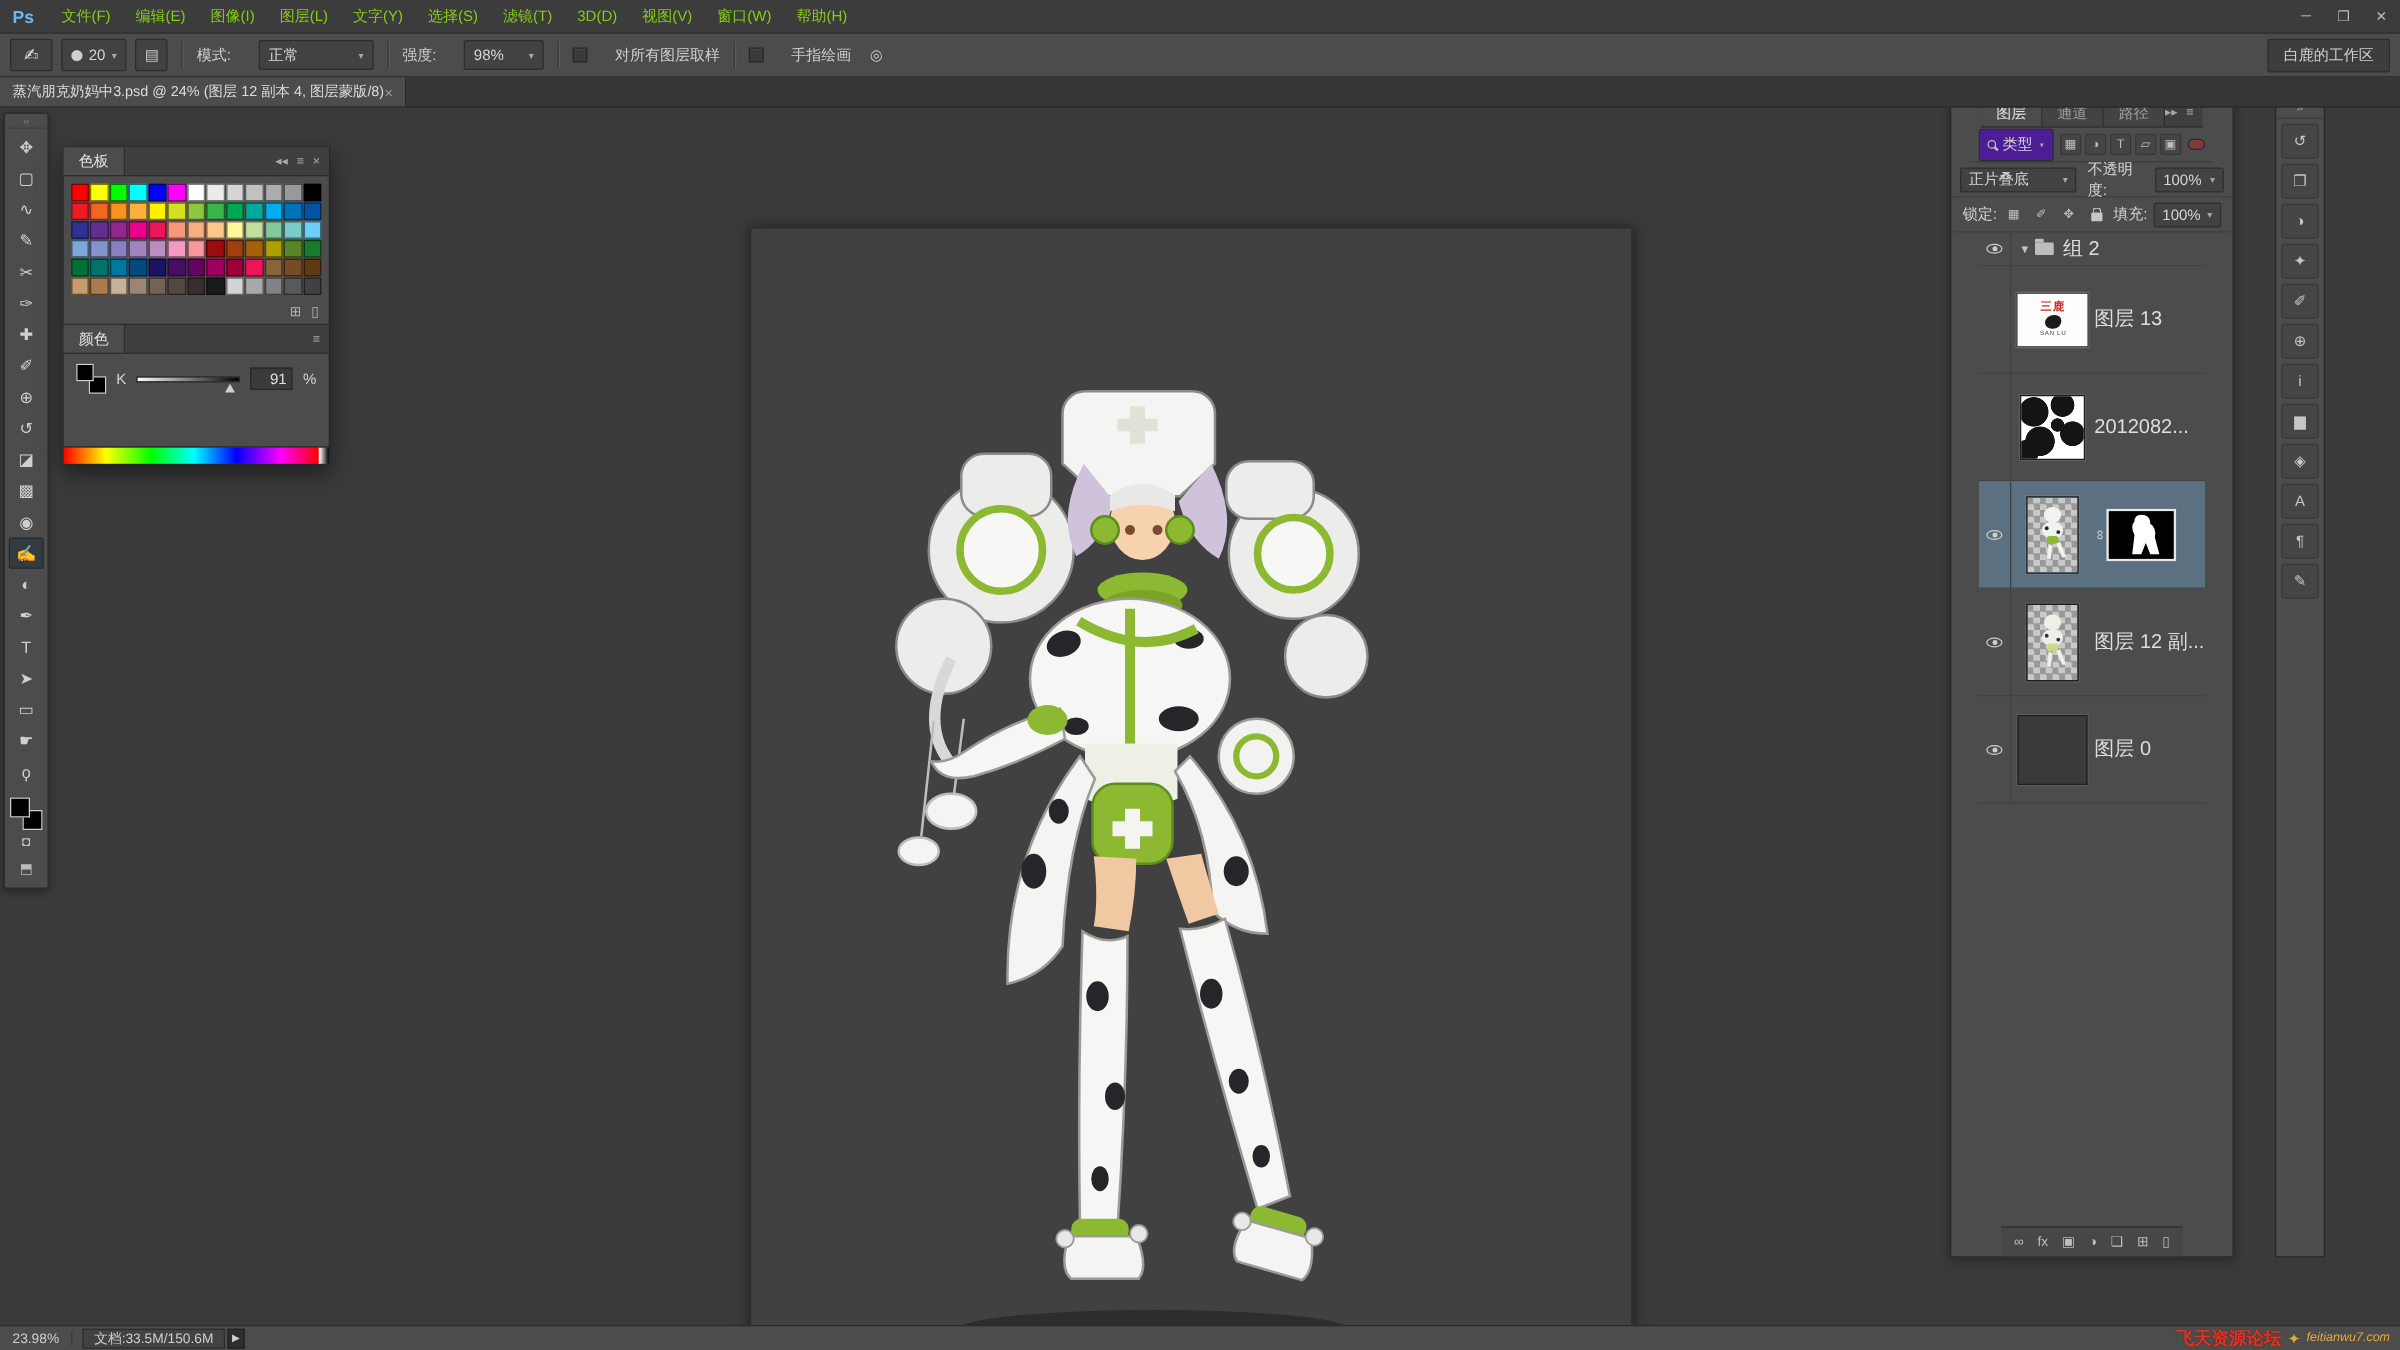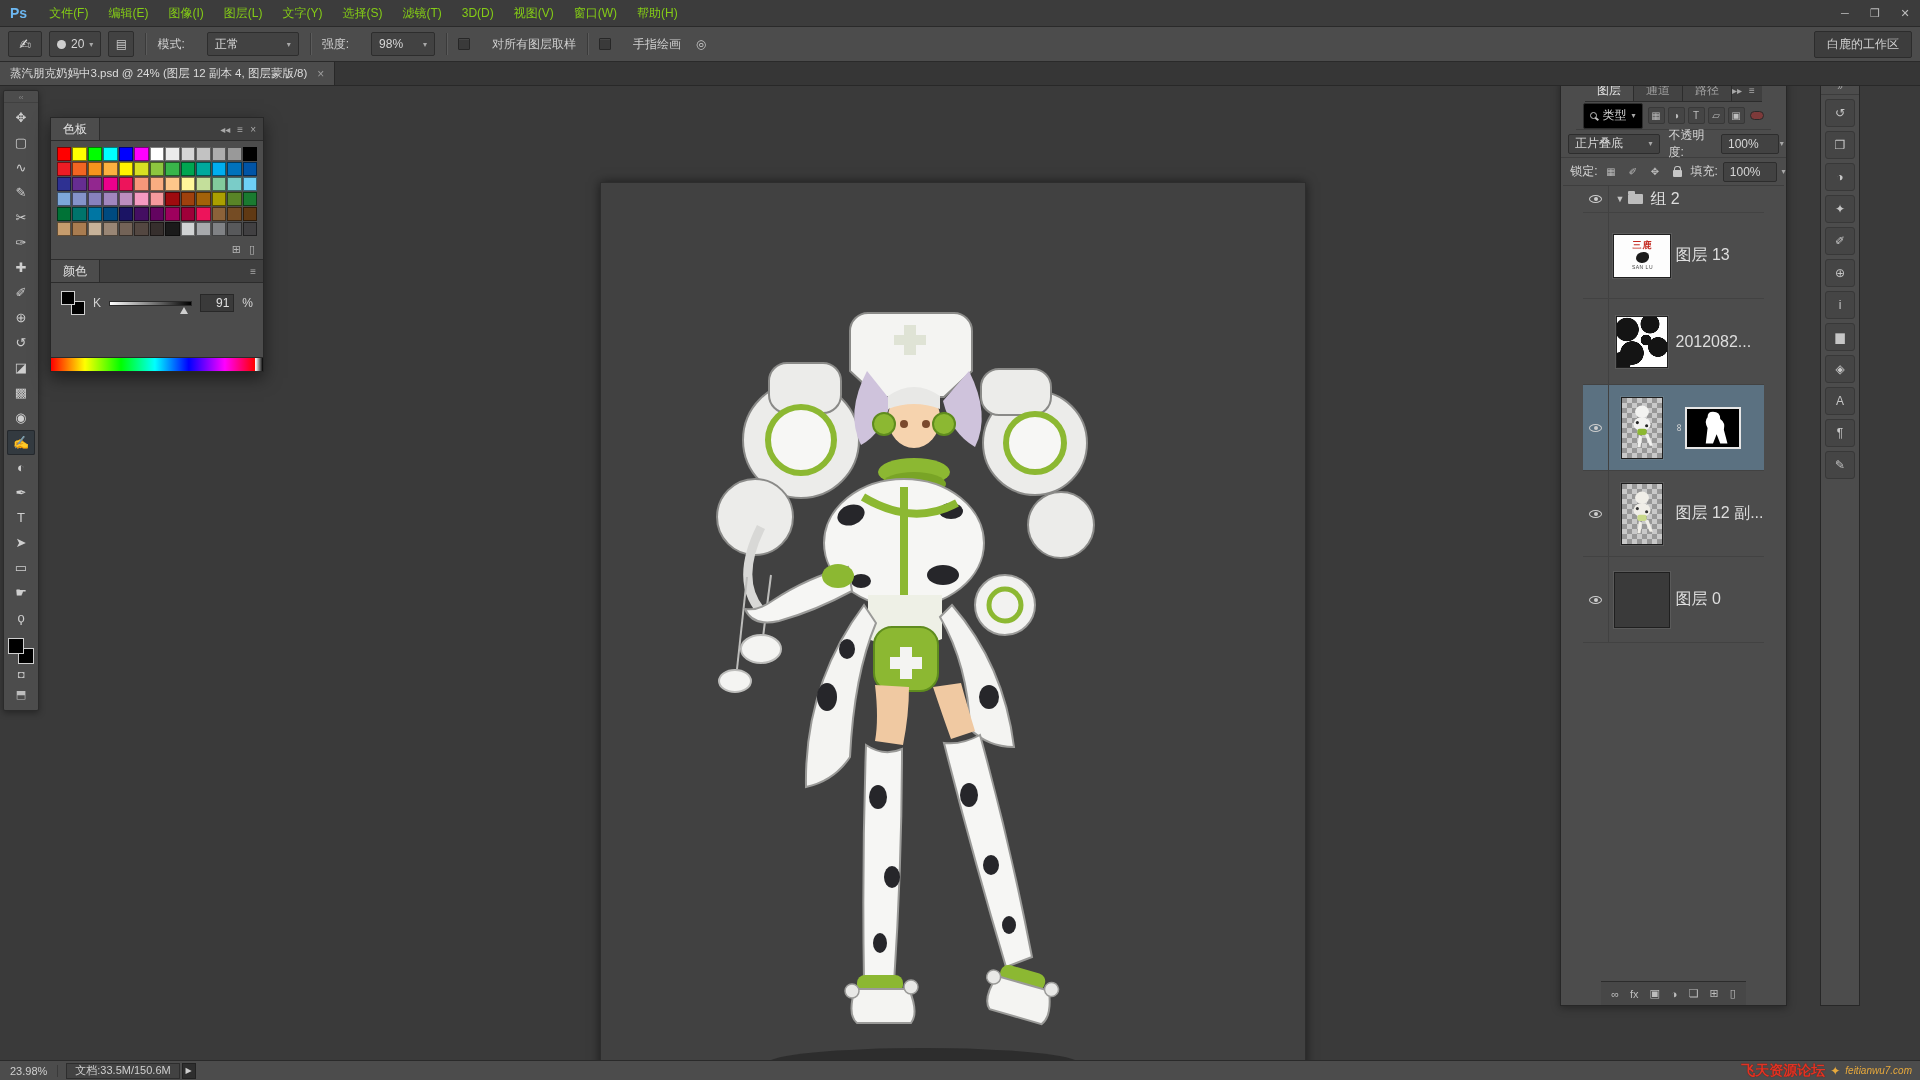--- a/index.html
+++ b/index.html
@@ -21,21 +21,21 @@
   .caret { font-size:8px; color:#a8a8a8; }
   .panelbtn { width:26px; height:26px; background:#424242; border:1px solid #2d2d2d; border-radius:2px; display:flex; align-items:center; justify-content:center; color:#c9c9c9; }
   .bar-sep { width:1px; height:22px; background:#3a3a3a; box-shadow:1px 0 0 #5b5b5b; margin:0 4px; }
   .olabel { color:#cfcfcf; }
   .select { display:flex; align-items:center; gap:8px; background:#424242; border:1px solid #2d2d2d; border-radius:2px; height:24px; padding:0 7px; min-width:60px; justify-content:space-between; }
   .checkbox { width:12px; height:12px; background:#3a3a3a; border:1px solid #272727; border-radius:1px; box-shadow:inset 0 1px 0 rgba(255,255,255,.07); }
   .optrow { display:flex; align-items:center; gap:22px; }
   .workspace-chip { margin-left:auto; background:#3d3d3d; border:1px solid #2c2c2c; border-radius:2px; padding:4px 12px; color:#cfcfcf; }
 
   .tabbar { position:absolute; left:0; top:62px; right:0; height:24px; background:#363636; border-bottom:1px solid #282828; display:flex; align-items:stretch; z-index:40; }
-  .doc-tab { display:flex; align-items:center; gap:10px; background:#4c4c4c; padding:0 10px; border-right:1px solid #282828; font-size:11.5px; color:#dcdcdc; max-width:560px; white-space:nowrap; }
+  .doc-tab { display:flex; align-items:center; gap:0; background:#4c4c4c; padding:0 10px; border-right:1px solid #282828; font-size:11.5px; color:#dcdcdc; max-width:560px; white-space:nowrap; }
   .tab-close { color:#9d9d9d; font-size:12px; }
 
   
   .pasteboard { position:absolute; left:0; top:86px; right:0; bottom:20px; background:#3a3a3a; }
   .document { position:absolute; left:600px; top:96px; width:706px; height:962px; background:#414141; border:1px solid #2d2d2d; box-shadow:0 0 10px rgba(0,0,0,.55); }
   .artwork { position:absolute; left:50px; top:92px; }
 
   
   .toolbar { position:absolute; left:3px; top:90px; width:36px; background:#4c4c4c; border:1px solid #2b2b2b; border-radius:2px; padding:2px 0 6px; display:flex; flex-direction:column; align-items:center; z-index:30; box-shadow:0 2px 6px rgba(0,0,0,.35); }
   .toolbar-grip { width:100%; height:10px; color:#8f8f8f; font-size:7px; text-align:center; line-height:9px; border-bottom:1px solid #404040; margin-bottom:2px; }
@@ -64,27 +64,27 @@
   .k-label { color:#d2d2d2; }
   .slider-track { flex:1; height:5px; background:linear-gradient(90deg,#ffffff,#000000); border:1px solid #2a2a2a; position:relative; }
   .slider-knob { position:absolute; top:5px; left:91%; width:0; height:0; border-left:4px solid transparent; border-right:4px solid transparent; border-bottom:7px solid #cfcfcf; transform:translateX(-4px); }
   .val-box { width:34px; height:18px; background:#3a3a3a; border:1px solid #282828; display:flex; align-items:center; justify-content:flex-end; padding:0 4px; color:#e0e0e0; }
   .color-spacer { height:36px; }
   .spectrum { height:14px; border-top:1px solid #2a2a2a; background:linear-gradient(90deg,#ff0000 0%,#ffff00 16%,#00ff00 33%,#00ffff 49%,#0000ff 65%,#ff00ff 82%,#ff0000 96%,#ffffff 96.5%,#000000 100%); }
 
   
   .layers-panel { position:absolute; left:1560px; top:78px; width:227px; height:928px; background:#4c4c4c; border:1px solid #272727; z-index:30; display:flex; flex-direction:column; box-shadow:0 2px 8px rgba(0,0,0,.35);align-items:center; }
   .frow { display:flex; align-items:center; gap:5px; padding:0 7px; height:28px; border-bottom:1px solid #3e3e3e; }
-  .type-select { display:flex; align-items:center; gap:5px; background:#000000; border:1px solid #2d2d2d; border-radius:2px; height:20px; padding:12px 6px; }
+  .type-select { display:flex; align-items:center; gap:5px; background:#4c1d95; border:1px solid #2d2d2d; border-radius:2px; height:20px; padding:12px 6px;font-family:Liberation Mono, monospace; }
   .mag { width:7px; height:7px; border:1.5px solid #bdbdbd; border-radius:50%; position:relative; }
   .mag::after { content:""; position:absolute; width:4px; height:1.5px; background:#bdbdbd; right:-3px; bottom:-1px; transform:rotate(40deg); }
   .f-ico { width:17px; height:17px; display:flex; align-items:center; justify-content:center; color:#bdbdbd; font-size:10px; background:#454545; border:1px solid #383838; border-radius:2px; }
   .f-toggle { margin-left:auto; width:14px; height:9px; border-radius:5px; background:#7e3a3a; border:1px solid #2a2a2a; }
   .blend-select { width:98px; height:20px; }
-  .small-select { display:flex; align-items:center; gap:21px; background:#424242; border:1px solid #2d2d2d; border-radius:2px; height:20px; padding:0 6px; justify-content:space-between; }
+  .small-select { display:flex; align-items:center; gap:5px; background:#424242; border:1px solid #2d2d2d; border-radius:2px; height:20px; padding:0 6px; justify-content:space-between; }
   .op-select { width:58px; }
   .lock-ico { width:17px; height:17px; display:flex; align-items:center; justify-content:center; color:#bdbdbd; font-size:10px; }
   .padlock { position:relative; width:9px; height:7px; background:#c6c6c6; border-radius:1px; margin-top:4px; }
   .padlock::before { content:""; position:absolute; top:-4px; left:1px; width:5px; height:5px; border:1.5px solid #c6c6c6; border-bottom:none; border-radius:3px 3px 0 0; }
 
   .layer-list { flex:1; overflow:hidden; position:relative; }
   .lrow { display:flex; align-items:center; height:86px; border-bottom:1px solid #424242; position:relative; }
   .lrow.group { height:27px; }
   .lrow.selected { background:#5b7181; }
   .eyewell { width:26px; align-self:stretch; border-right:1px solid #414141; display:flex; align-items:center; justify-content:center; }

